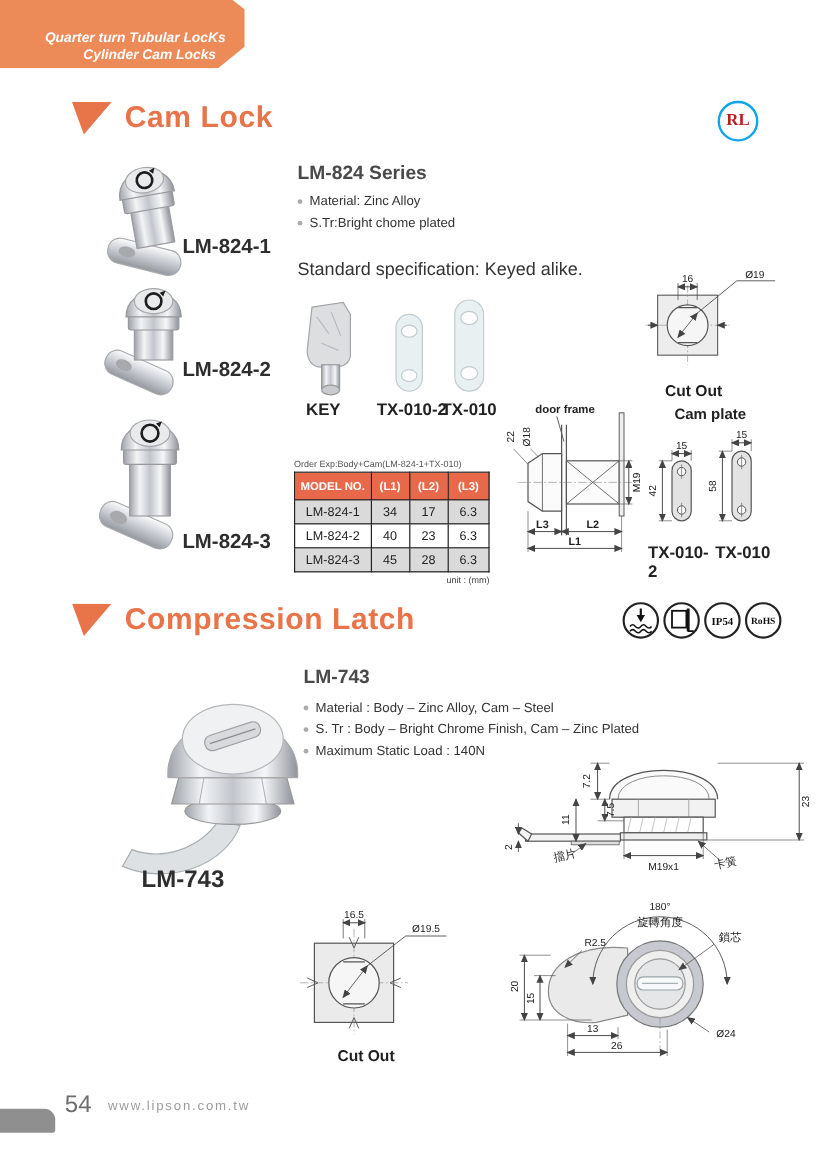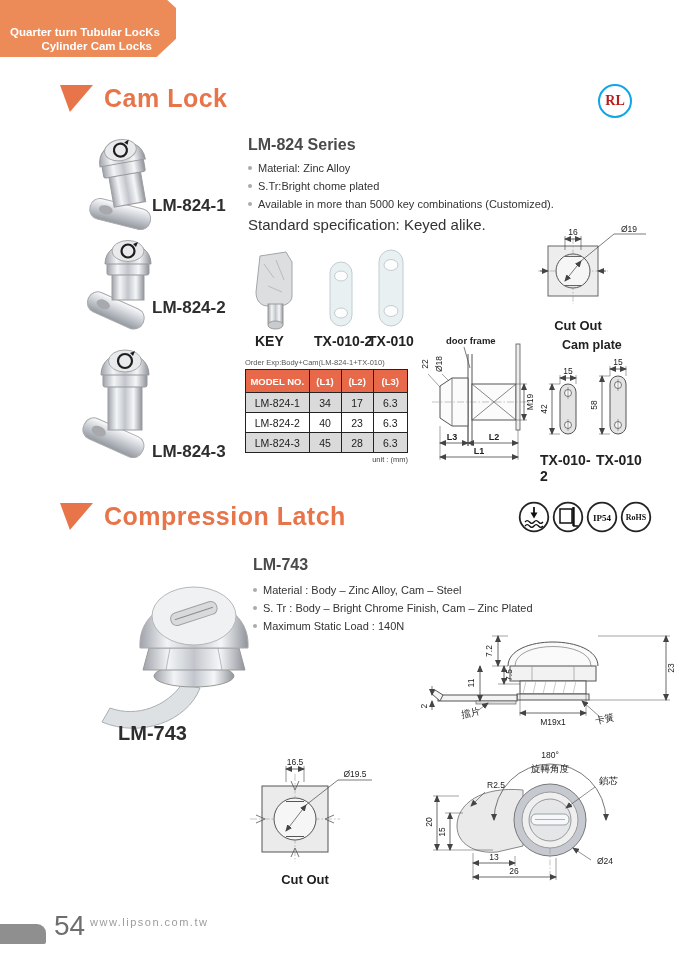--- a/index.html
+++ b/index.html
@@ -1,21 +1,21 @@
 <!DOCTYPE html>
 <html><head>
 <meta charset="utf-8">
 <style>
   html,body{margin:0;padding:0;background:#fff;}
   .page{position:relative;width:684px;height:960px;background:#fff;overflow:hidden;
         font-family:"Liberation Sans",sans-serif;color:#333;}
   
-  .banner{position:absolute;left:0;top:0;width:176px;height:57px;background:#EC8A58;
+  .banner{position:absolute;left:0;top:0;width:204px;height:57px;background:#EC8A58;
           clip-path:polygon(0 0,95% 0,100% 14%,100% 68%,89% 100%,0 100%);
-          color:#fff;text-align:right;padding:0;}
+          color:#fff;text-align:right;padding:0;font-style:italic;}
   .banner .bl{position:absolute;right:16px;font-size:11.5px;font-weight:bold;line-height:14px;white-space:nowrap;}
   .banner .b1{top:25px;} .banner .b2{top:39px;right:24px;}
   
   .logo{position:absolute;left:598px;top:84px;width:30px;height:30px;border:2px solid #0ea5e9;border-radius:50%;
         display:flex;align-items:center;justify-content:center;font-family:"Liberation Serif",serif;
         font-weight:bold;font-size:14px;color:#b91c1c;}
   
   .sec-head{position:absolute;display:flex;align-items:flex-start;}
   .tri{width:33px;height:27px;background:#E8744A;clip-path:polygon(0 0,100% 0,30% 100%);margin-right:11px;}
   .sec-title{color:#E8744A;font-size:25px;font-weight:bold;line-height:27px;letter-spacing:0.5px;}
@@ -25,38 +25,38 @@
   
   .series-title{position:absolute;left:248px;top:136px;font-size:16px;font-weight:bold;color:#4A4A4A;}
   .spec-list{position:absolute;list-style:none;margin:0;padding:0;}
   .spec-list li{display:flex;align-items:flex-start;margin-bottom:7px;font-size:11px;color:#333;line-height:11px;}
   .dot{width:4px;height:4px;border-radius:50%;background:#ABABAB;margin:3px 6px 0 0;flex:0 0 auto;}
   .spec-note{position:absolute;font-size:15px;color:#333;}
   
   .acc-label{position:absolute;font-weight:bold;font-size:14px;color:#222;text-align:left;}
   
   .tbl-wrap{position:absolute;left:245px;top:358px;width:166px;}
-  .tbl-caption{font-size:7.5px;color:#555;margin-bottom:2px;}
+  .tbl-caption{font-size:7.5px;color:#555;margin-bottom:2px;margin-top:24px;}
   table.spec{border-collapse:collapse;width:163px;}
   table.spec th{background:#E8694A;color:#fff;font-size:9.5px;font-weight:bold;border:1px solid #222;height:22px;padding:0 2px;}
   table.spec td{font-size:10.5px;color:#222;border:1px solid #222;height:19px;text-align:center;padding:0 2px;}
   table.spec tr.alt td{background:#DADADA;}
   .tbl-unit{font-size:7.5px;color:#444;text-align:right;width:163px;margin-top:2px;}
   
   .draw-label{position:absolute;font-weight:bold;font-size:13px;color:#1E1E1E;}
   svg text.dim{font-size:8.5px;fill:#222;font-family:"Liberation Sans",sans-serif;}
   svg text.dimB{font-size:9px;font-weight:bold;fill:#222;font-family:"Liberation Sans",sans-serif;}
   svg text.lbl{font-size:9.5px;fill:#222;font-family:"Liberation Sans",sans-serif;}
   .camplate-title{position:absolute;font-weight:bold;font-size:12.5px;color:#222;}
   
   .badges{position:absolute;left:518px;top:501px;display:flex;gap:2px;}
   .badge{width:32px;height:32px;}
   
   .foot-tab{position:absolute;left:0;top:924px;width:46px;height:20px;background:#8F8F8F;border-radius:0 9px 2px 0;}
-  .foot-page{position:absolute;left:54px;top:910px;font-size:28px;color:#6E6E6E;}
+  .foot-page{position:absolute;left:54px;top:910px;font-size:20px;color:#6E6E6E;}
   .foot-site{position:absolute;left:90px;top:916px;font-size:11px;color:#9C9C9C;letter-spacing:1.5px;}
   .abs{position:absolute;}
 </style>
 </head>
 <body>
 
 <div class="page">
 
   <svg width="0" height="0" style="position:absolute" aria-hidden="true">
     <defs>
@@ -141,24 +141,20 @@
 
   <div class="series-title">LM-824 Series</div>
   <ul class="spec-list" style="left:248px;top:163px;width:340px;">
     <li>
         <span class="dot"></span>
         <span>Material: Zinc Alloy</span>
       </li>
     <li>
         <span class="dot"></span>
         <span>S.Tr:Bright chome plated</span>
-      </li>
-    <li>
-        <span class="dot"></span>
-        <span>Available in more than 5000 key combinations (Customized).</span>
       </li>
   </ul>
   <div class="spec-note" style="left:248px;top:216px;">Standard specification: Keyed alike.</div>
 
   <svg class="abs" style="left:246px;top:246px;" width="66" height="88" viewBox="0 0 66 88">
     <path d="M14,10 L40,6 L46,16 L46,50 C46,56 40,60 32,60 L22,60 C14,60 10,54 10,46 Z" fill="#DCDEE0" stroke="#A2A6AA"></path>
     <path d="M18,18 l10,14 M30,14 l8,20 M22,40 l14,6" stroke="#B8BCC0" fill="none"></path>
     <rect x="22" y="58" width="15" height="20" fill="url(#gSilver)" stroke="#999"></rect>
     <ellipse cx="29.5" cy="79" rx="7.5" ry="4" fill="#C9CCCE" stroke="#999"></ellipse>
   </svg>

